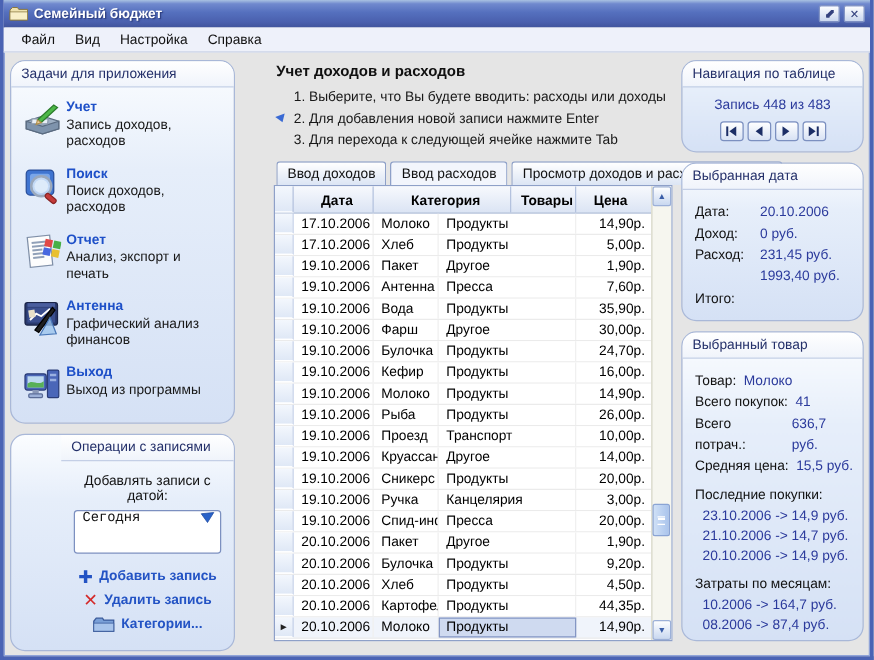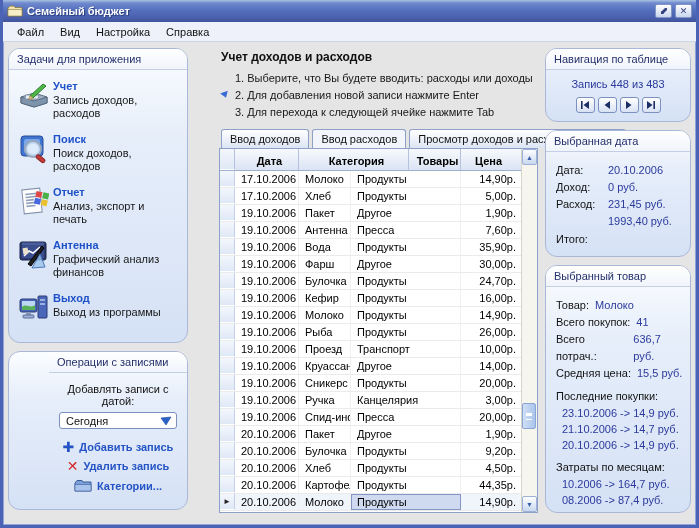--- a/index.html
+++ b/index.html
@@ -58,23 +58,23 @@
   .tasks-body { padding:10px 6px 6px 6px; }
   .task-item { display:flex; margin-bottom:13px; align-items:flex-start; }
   .task-icon { width:38px; flex:0 0 38px; display:flex; justify-content:center; margin-top:1px; }
   .task-text { flex:1; }
   .task-title { color:#1e50c8; font-weight:bold; font-size:11px; cursor:pointer; display:inline-block; margin-bottom:2px; }
   .task-desc { color:#181818; font-size:11px; line-height:13px; }
   
   .ops-body { padding:10px 8px; text-align:center; }
   .ops-label { color:#111; margin-bottom:5px; }
   .combo {
-    width:118px; height:17px; margin:0 auto 12px auto;
+    width:118px; height:35px; margin:0 auto 12px auto;
     background:#fff; border:1px solid #7c90c0; border-radius:3px;
-    display:flex; align-items:center; padding-left:6px; cursor:pointer;
+    display:flex; align-items:flex-start; padding-left:6px; cursor:pointer;font-family:Liberation Mono, monospace;
   }
   .combo-value { flex:1; text-align:left; color:#111; }
   .combo-arrow { width:20px; display:flex; align-items:center; justify-content:center; }
   .ops-action { display:flex; align-items:center; justify-content:center; gap:5px; margin-bottom:7px; cursor:pointer; }
   .ops-action .lbl { color:#2353c4; font-weight:bold; }
   .plus-glyph { color:#2353c4; font-weight:bold; font-size:14px; line-height:10px; }
   .del-glyph { color:#d42a2a; font-weight:bold; font-size:14px; line-height:10px; }
   
   .heading { font-weight:bold; font-size:12px; color:#101010; margin:2px 0 6px 2px; }
   .steps { margin-left:16px; position:relative; }

